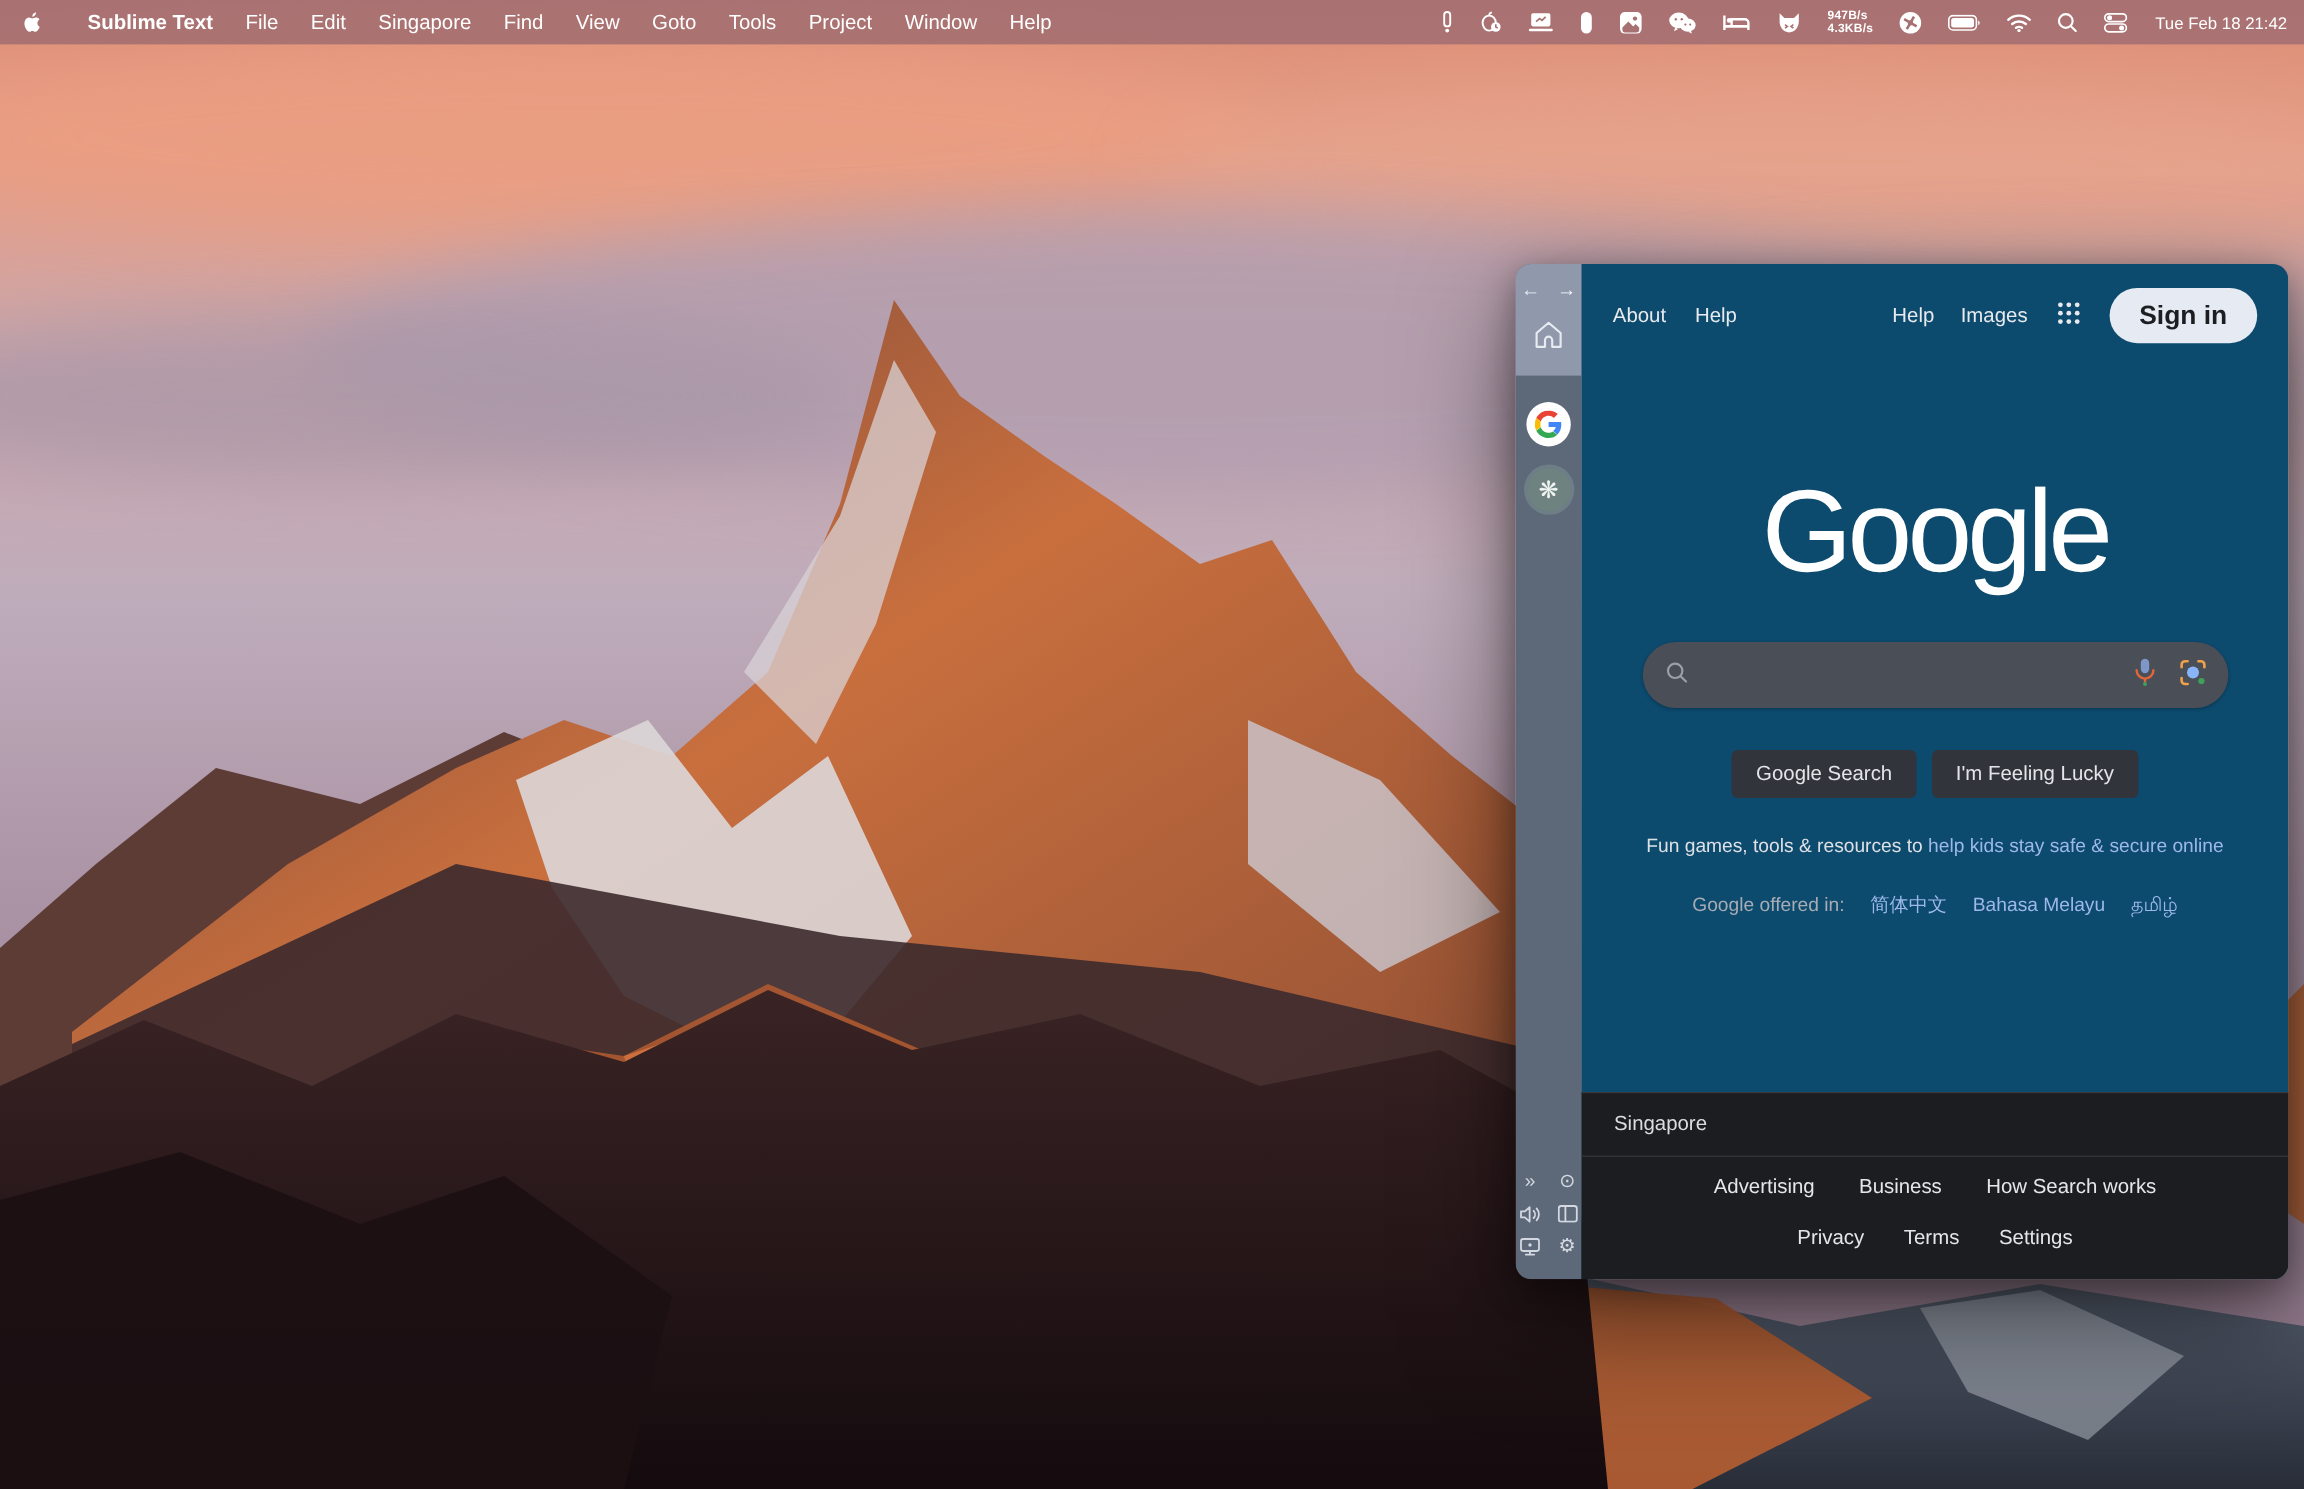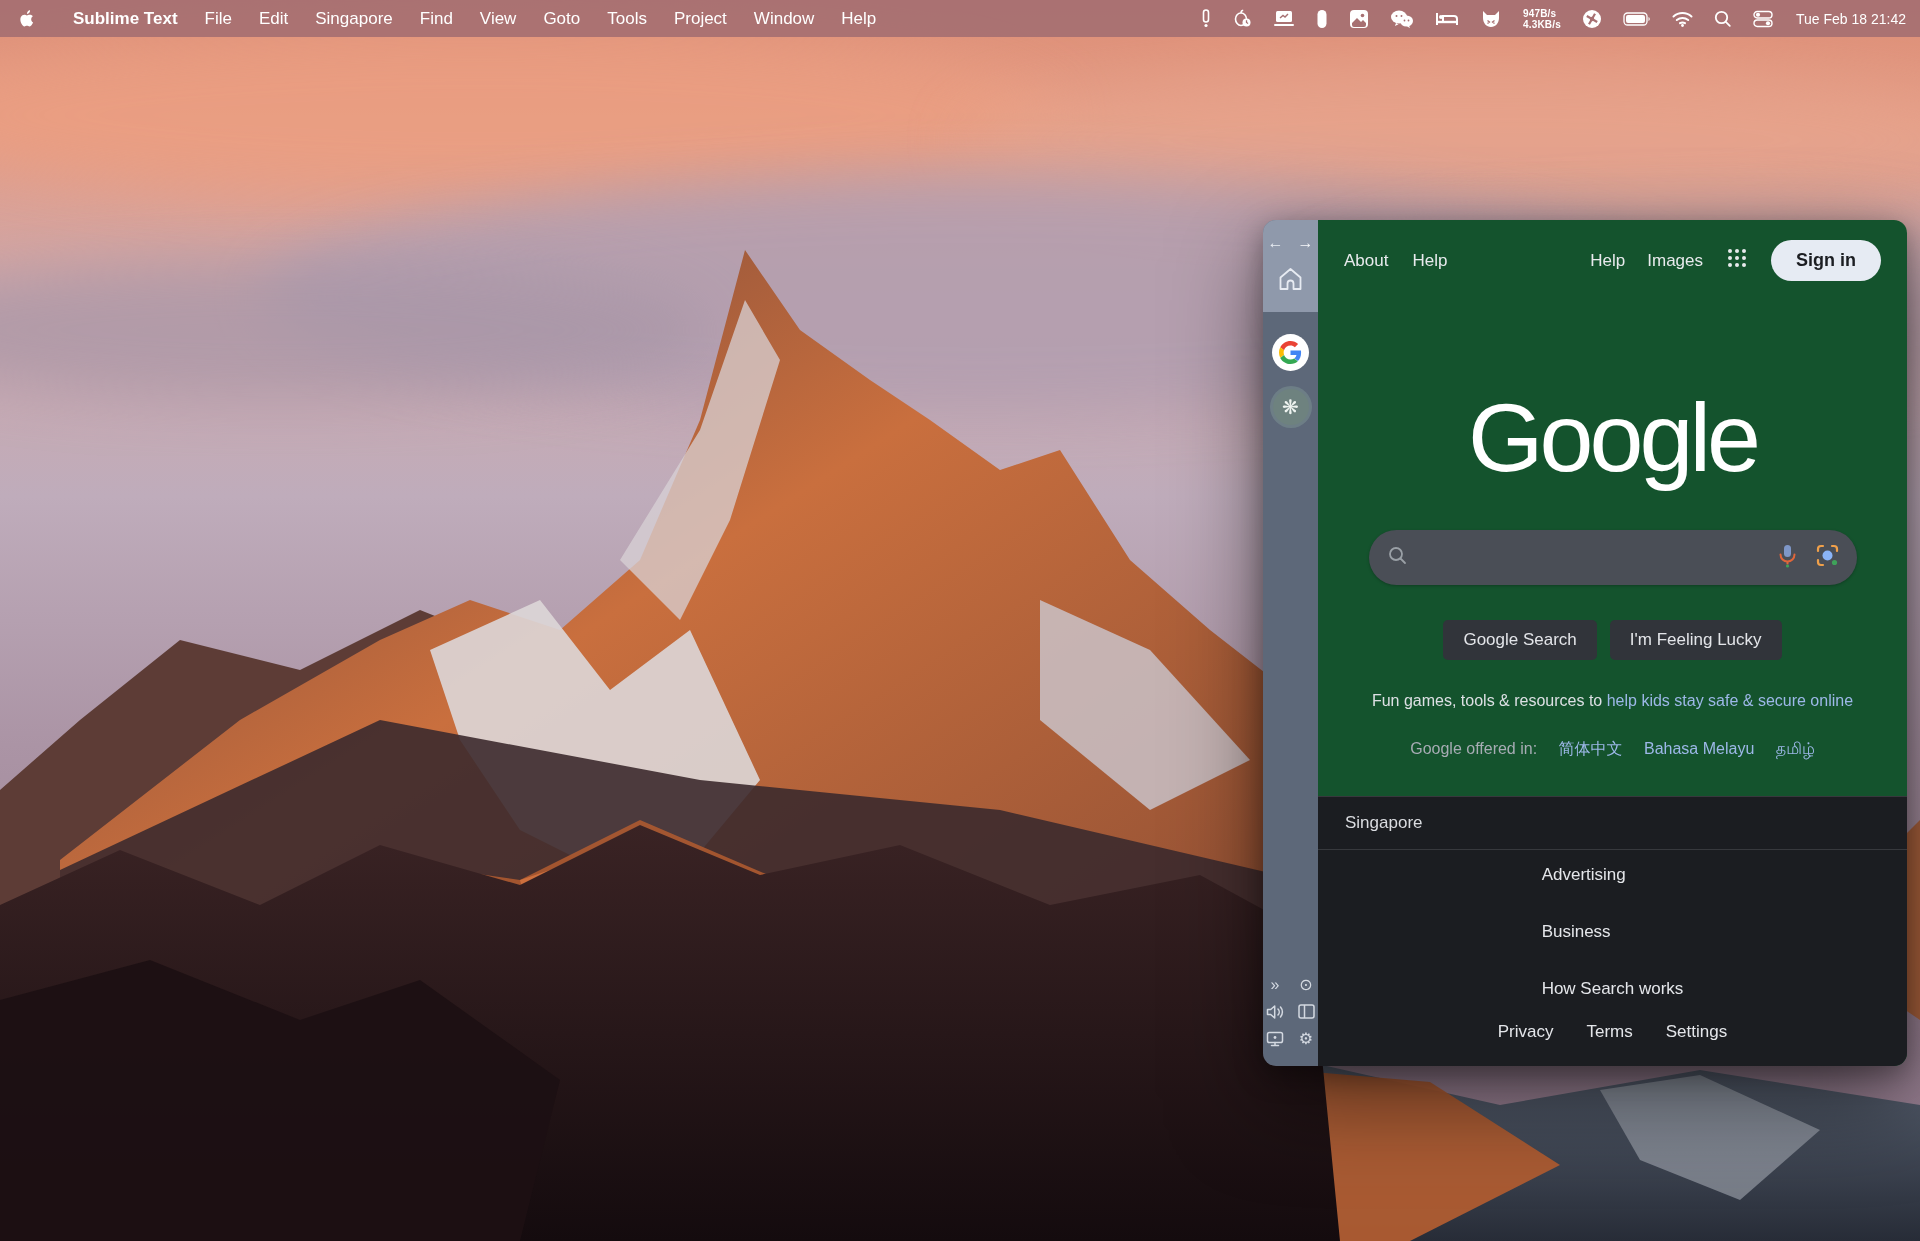--- a/index.html
+++ b/index.html
@@ -39,29 +39,29 @@
   .arrow-fwd { color:#f6f8fb; cursor:default; }
   .home-btn { margin-top:14px; }
   .sb-tabs { margin-top:22px; display:flex; flex-direction:column; align-items:center; gap:18px; }
   .fav-google { width:37px; height:37px; border-radius:50%; background:#fff; display:flex; align-items:center; justify-content:center; }
   .fav-chatgpt { width:36px; height:36px; border-radius:50%; background:#6e827f; box-shadow:0 0 0 3px rgba(140,170,160,.35); display:flex; align-items:center; justify-content:center; color:#eef3f0; font-size:20px; }
   .sb-bottom { margin-top:auto; margin-bottom:14px; display:grid; grid-template-columns:22px 22px; grid-auto-rows:27px; column-gap:9px; justify-items:center; align-items:center; color:#d4d9e1; font-size:16px; }
   .sb-bottom svg { display:block; }
   .sb-glyph { line-height:1; }
 
   
-  .content { flex:1; background:#14532d; display:flex; flex-direction:column; color:#e8eaed; position:relative; }
+  .content { flex:1; background:#0c4a6e; display:flex; flex-direction:column; color:#e8eaed; position:relative; }
   .g-header { display:flex; align-items:center; padding:20px 26px 0 26px; font-size:17px; }
   .g-header .hl { margin-right:24px; }
   .g-header .spacer { flex:1; }
   .g-header .hr { margin-left:22px; }
   .apps-grid { margin-left:24px; display:block; }
   .signin-btn {
     margin-left:24px; background:#e6ebf3; color:#1c1e22; border:none;
-    font-family:inherit; font-size:18px; font-weight:bold;
+    font-family:inherit; font-size:22px; font-weight:bold;
     padding:10px 25px; border-radius:999px;
   }
   .g-main { flex:1; display:flex; flex-direction:column; align-items:center; }
   .g-logo { margin-top:108px; font-size:97px; line-height:1; color:#ffffff; letter-spacing:-4px; font-weight:500; }
   .search-bar {
     margin-top:44px; width:488px; height:55px; border-radius:28px; background:#4a4e56;
     display:flex; align-items:center; padding:0 18px 0 19px; gap:14px;
     box-shadow:0 1px 3px rgba(0,0,0,.25);
   }
   .search-bar input {
@@ -76,21 +76,21 @@
   }
   .promo { margin-top:32px; font-size:16px; color:#dde0e4; }
   .link { color:#9db8e8; text-decoration:none; }
   .offered { margin-top:29px; font-size:16px; color:#a7acb4; }
   .offered .link { margin-left:17px; }
 
   .g-footer { margin-top:auto; background:#1b1d21; font-size:17px; }
   .footer-region { padding:16px 27px; color:#dadce0; border-top:1px solid #37393d; border-bottom:1px solid #37393d; }
   .footer-links { display:flex; flex-direction:column; align-items:center; padding:15px 0 24px; }
   .f-row { display:flex; }
-  .f-row-1 { gap:37px;flex-direction:column; }
+  .f-row-1 { gap:37px; }
   .f-row-2 { gap:33px; margin-top:23px; }
   .f-link { color:#e4e6ea; text-decoration:none; white-space:nowrap; }
 </style>
 </head>
 <body>
 
 <div class="wallpaper">
 <svg viewBox="0 0 1920 1241" preserveAspectRatio="none">
   <defs>
     <linearGradient id="sky" x1="0" y1="0" x2="0" y2="1">

